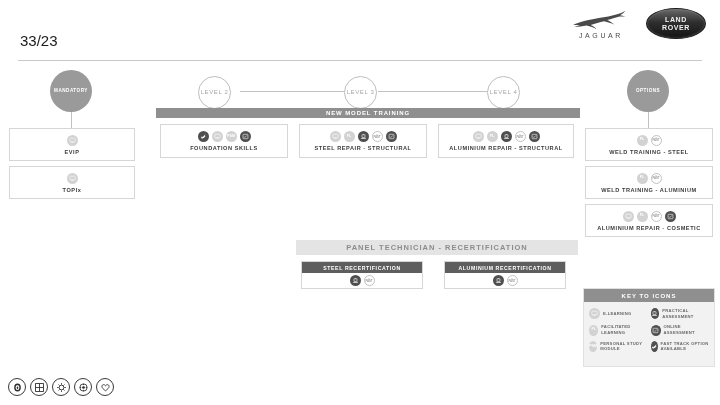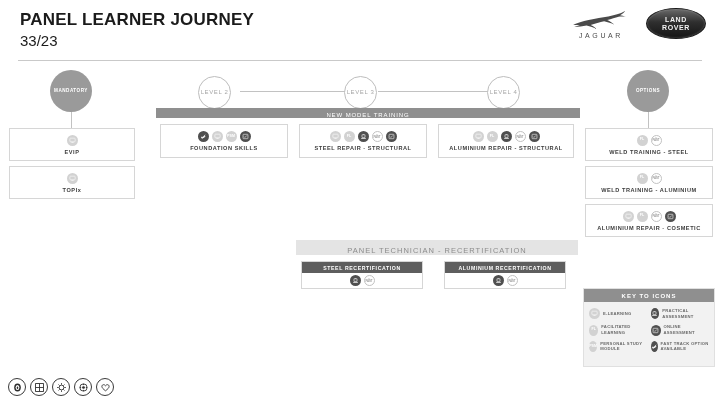--- a/index.html
+++ b/index.html
@@ -50,22 +50,22 @@
     text-align:center;line-height:1.05;
   }
   .node.filled{background:#9a9a9a;color:#ffffff;font-size:4.6px;font-weight:bold;letter-spacing:.5px;}
   .node.hollow{background:#ffffff;border:1px solid #bdbdbd;color:#a8a8a8;font-size:6px;letter-spacing:.6px;}
 
   .connector{position:absolute;background:#c2c2c2;height:1px;}
   .stem{position:absolute;background:#c2c2c2;width:1px;}
 
   
   .banner{
-    position:absolute;display:flex;align-items:flex-end;justify-content:center;
-    color:#ffffff;font-size:6px;font-weight:normal;letter-spacing:.9px;
+    position:absolute;display:flex;align-items:center;justify-content:center;
+    color:#ffffff;font-size:6px;font-weight:bold;letter-spacing:.9px;
     background:#8f8f8f;
   }
   .banner.light{background:#e4e4e4;color:#8c8c8c;font-size:7.5px;letter-spacing:1px;}
 
   
   .card{
     position:absolute;background:#ffffff;border:1px solid #d6d6d6;
     display:flex;flex-direction:column;align-items:center;justify-content:center;
     box-sizing:border-box;
   }
@@ -115,21 +115,20 @@
     border:1px solid #3a3a3a;background:#ffffff;
     display:flex;align-items:center;justify-content:center;box-sizing:border-box;
   }
 </style>
 </head>
 <body>
 
 <div class="page">
 
   <div class="header">
-    <div class="title">PANEL LEARNER JOURNEY</div>
     <div class="subtitle">33/23</div>
     <div class="header-rule"></div>
 
     <div class="logos">
       <div class="logo-jag">
         <svg width="62" height="22" viewBox="0 0 120 42">
           <path d="M6 30 C14 27 24 23 36 21 C50 18 62 16 74 14 C82 12.6 90 11 96 8.6
                    C100 7 104 5 107 3 C105 6.6 101 9.6 97 11.6 C100 12 104 13 108 14.4
                    C103 14.4 98 14 94 14.6 C88 16.4 80 19 72 21 C76 23 82 26 86 30
                    C80 27.4 73 25 66 23.6 C58 25.6 48 28 40 30.6 C44 32.6 49 35.4 52 38.4

